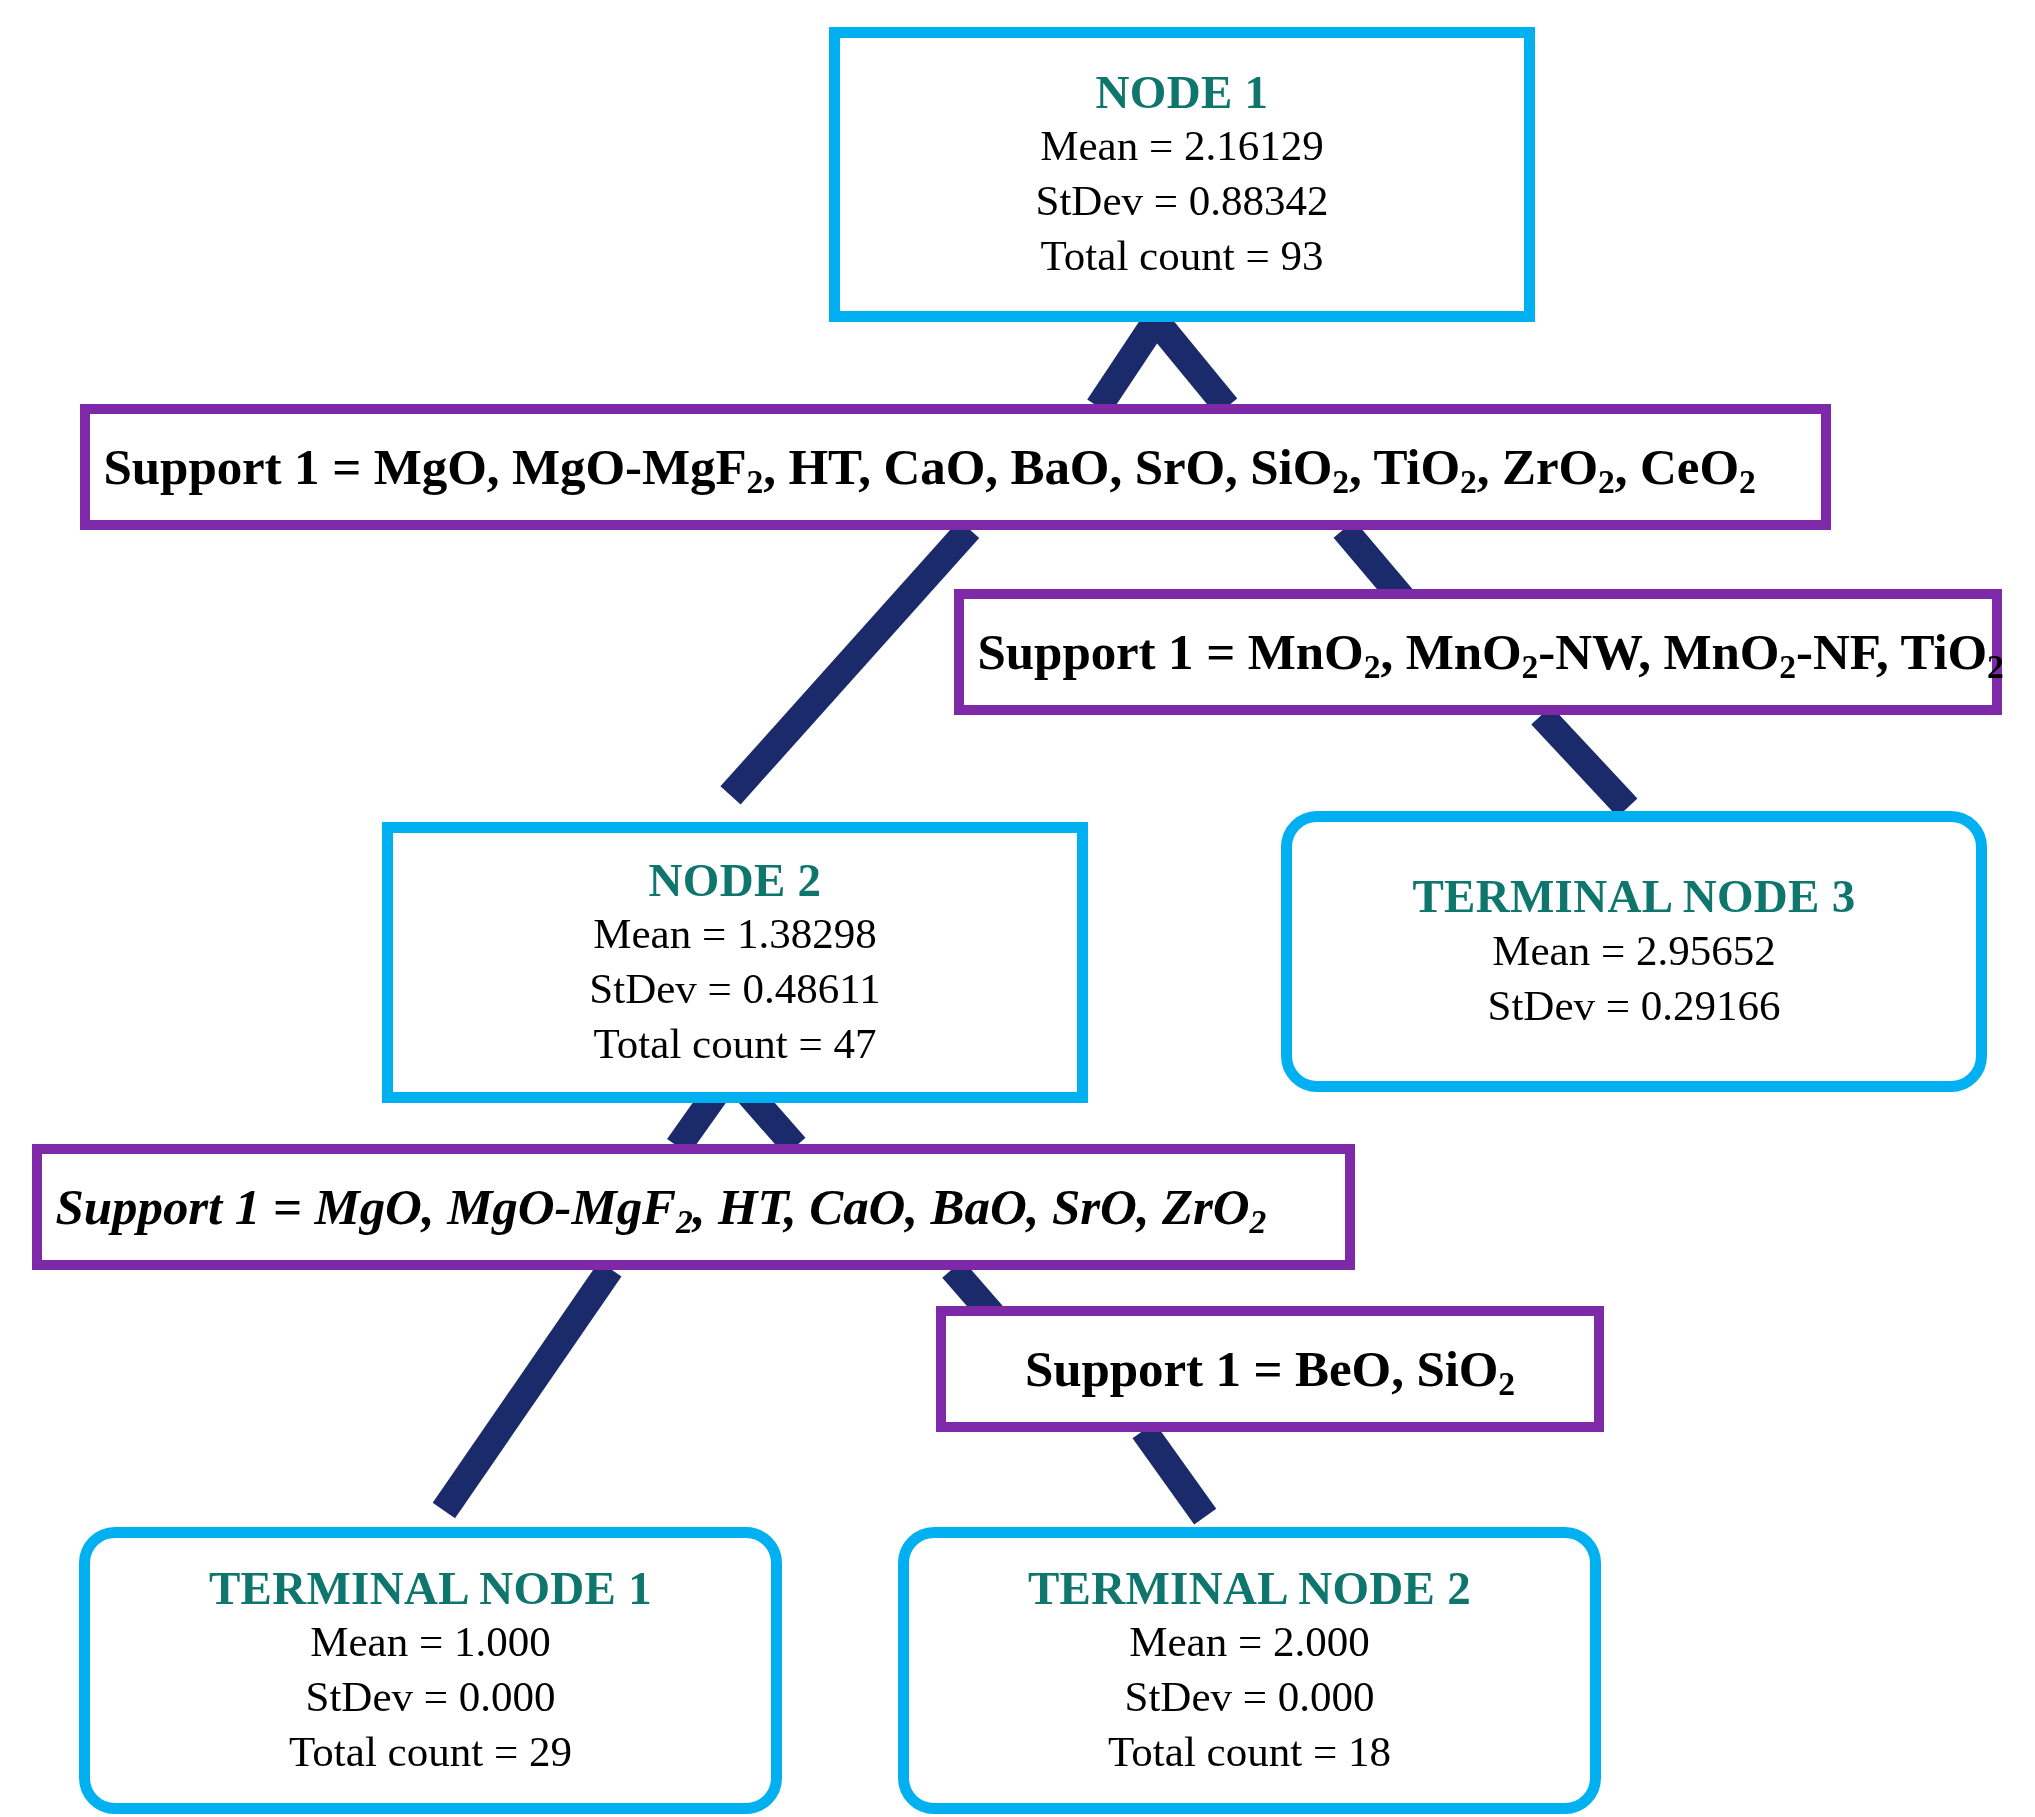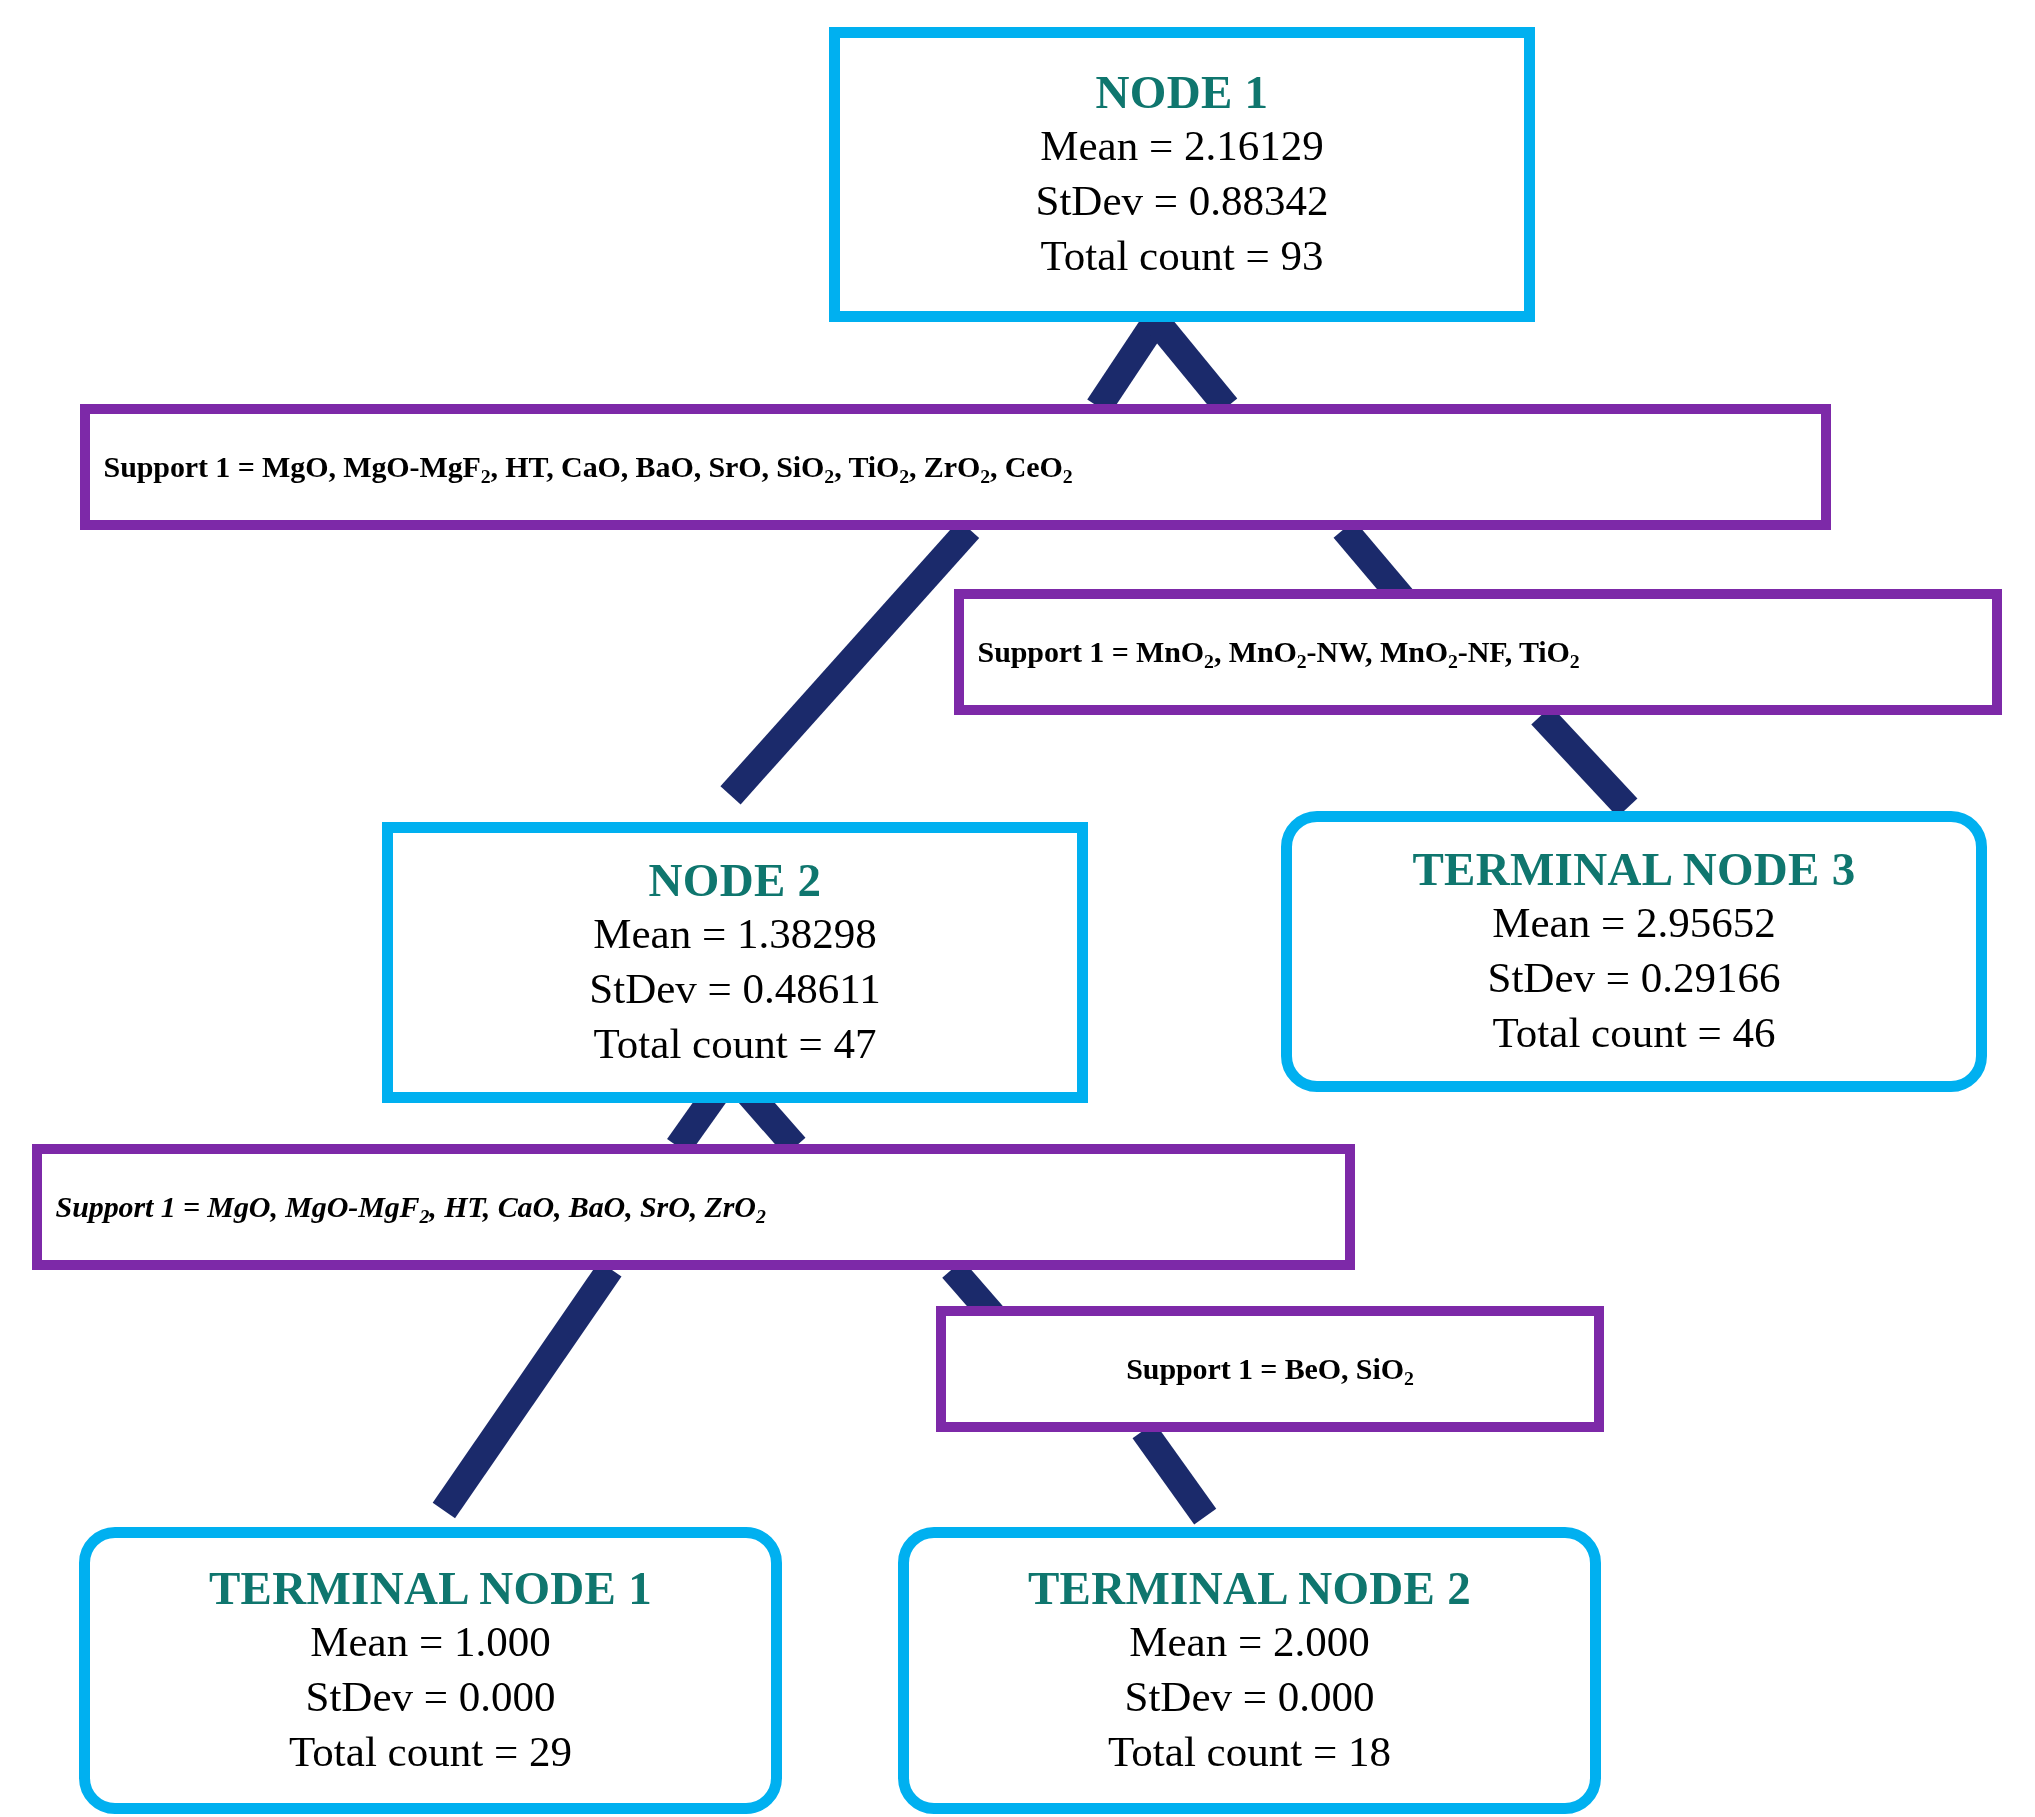--- a/index.html
+++ b/index.html
@@ -60,21 +60,21 @@
     position: absolute;
     box-sizing: border-box;
     background: #ffffff;
     border: 10.5px solid #7d29a8;
     display: flex;
     align-items: center;
     z-index: 6;
   }
   .split .split-text {
     font-weight: bold;
-    font-size: 30px;
+    font-size: 51px;
     color: #000000;
     white-space: nowrap;
     padding-left: 13.6px;
     letter-spacing: -0.1px;
   }
   .split.centered .split-text {
     width: 100%;
     text-align: center;
     padding-left: 0;
   }
@@ -135,21 +135,20 @@
     <div class="title">NODE 2</div>
     <div class="stat">Mean = 1.38298</div>
     <div class="stat">StDev = 0.48611</div>
     <div class="stat">Total count = 47</div>
   </div>
 
   <div class="node rounded" style="left:1281px; top:795px; width:706px; height:281px;">
     <div class="title">TERMINAL NODE 3</div>
     <div class="stat">Mean = 2.95652</div>
     <div class="stat">StDev = 0.29166</div>
-    <div class="stat">Total count = 46</div>
   </div>
 
   <div class="split" style="left:32px; top:1144px; width:1323px; height:126px;font-style:italic;">
     <div class="split-text">
       Support 1 = MgO, MgO-MgF<sub>2</sub>, HT, CaO, BaO, SrO, ZrO<sub>2</sub>
     </div>
   </div>
 
   <div class="split centered" style="left:936px; top:1306px; width:668px; height:126px;">
     <div class="split-text">

